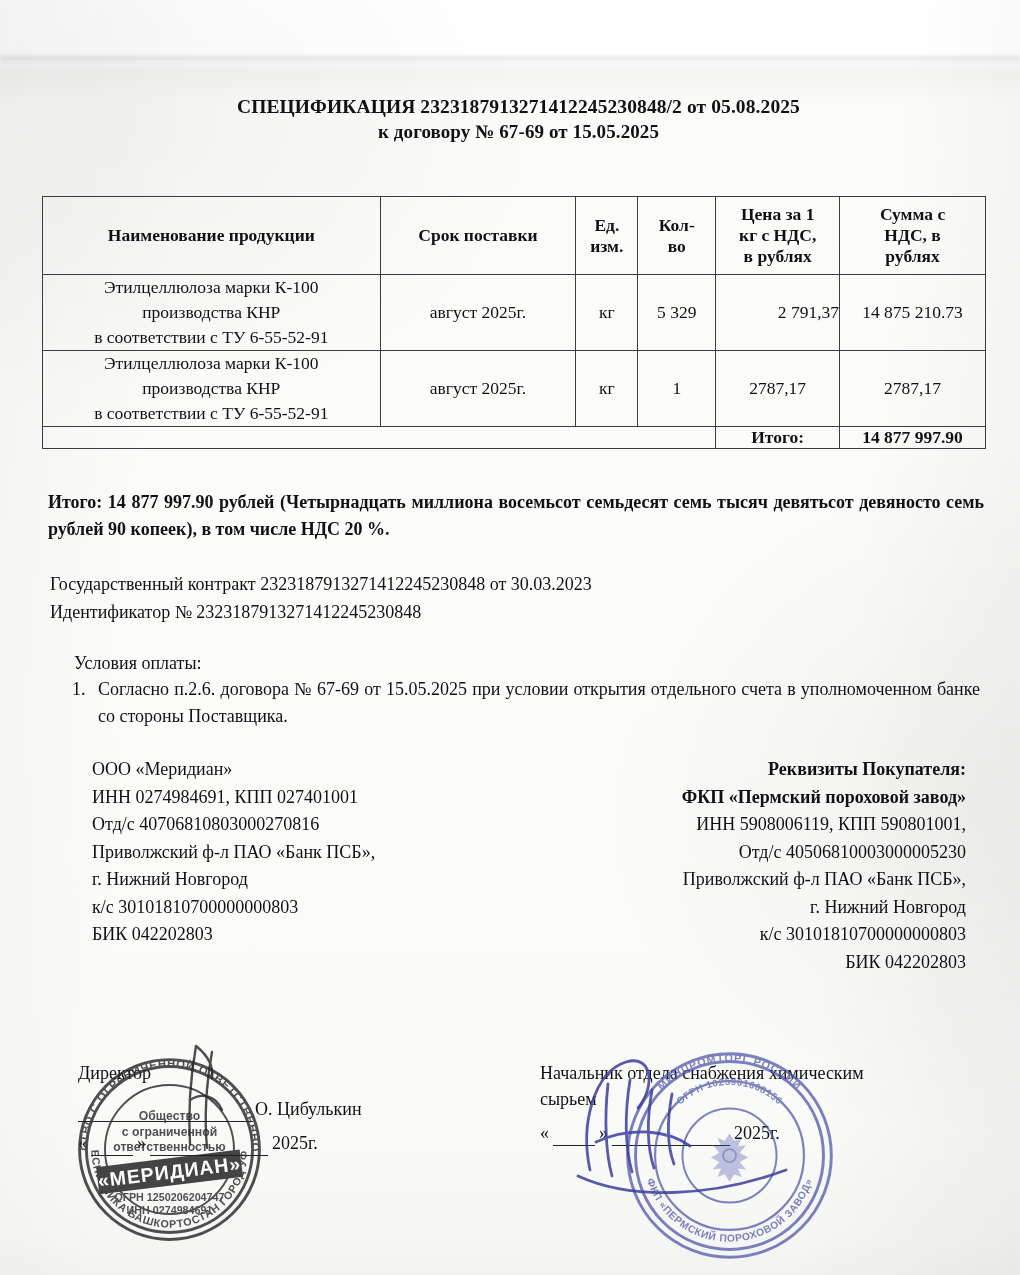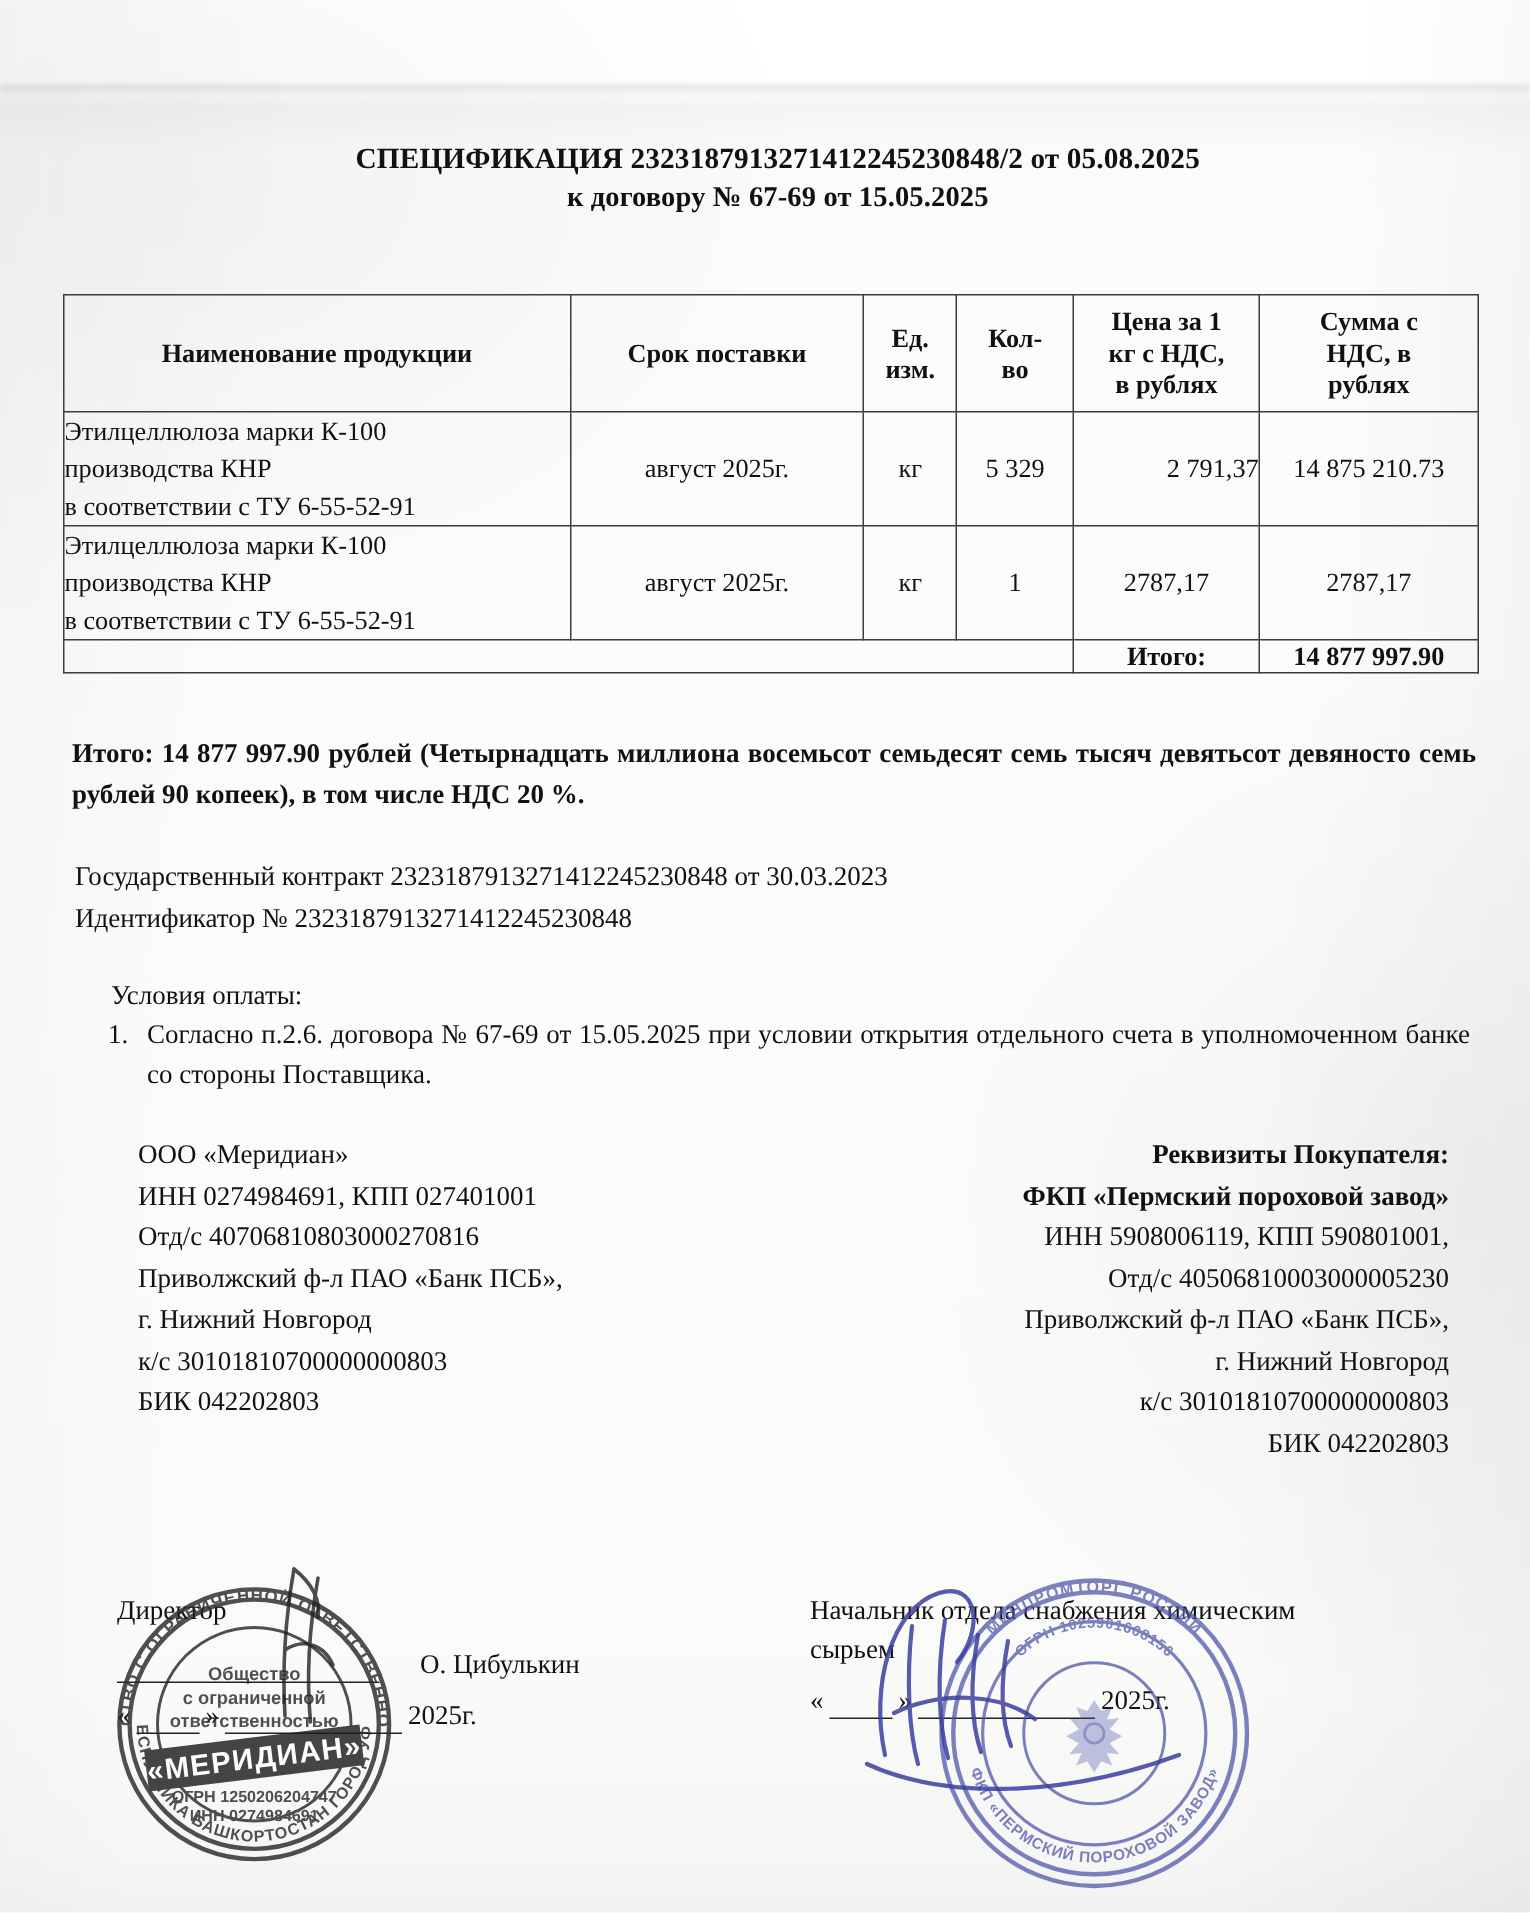--- a/index.html
+++ b/index.html
@@ -87,21 +87,21 @@
   .col-term   { width: 196px; }
   .col-unit   { width:  62px; }
   .col-qty    { width:  78px; }
   .col-price  { width: 124px; }
   .col-sum    { width: 146px; }
 
   .cell-name {
     padding: 7px 9px 9px 9px;
     line-height: 25px;
     font-size: 17.5px;
-    text-align: left;
+    text-align: center;
   }
   .cell-center { text-align: center; font-size: 17.5px; }
   .cell-right  { text-align: right; padding-right: 10px; font-size: 17.5px; }
   .cell-num-c  { text-align: center; font-size: 17.5px; font-family: Liberation Serif, serif; }
 
   .total-label {
     text-align: center;
     font-weight: bold;
     padding: 5px 10px 5px 0;
     font-size: 17.5px;
@@ -171,21 +171,21 @@
     font-size: 18px;
     line-height: 26px;
   }
   .sig-left  { top: 1060px; left: 78px; width: 420px; }
   .sig-right { top: 1060px; left: 540px; width: 430px; }
 
   .sig-role { white-space: pre-line; }
   .sig-row {
     display: flex;
     align-items: flex-end;
-    gap: 27px;
+    gap: 2px;
     margin-top: 10px;
   }
   .sig-rule {
     flex: 0 0 175px;
     border-bottom: 1.3px solid #222;
     height: 17px;
   }
   .sig-name { font-size: 18px; }
   .sig-date {
     margin-top: 8px;

